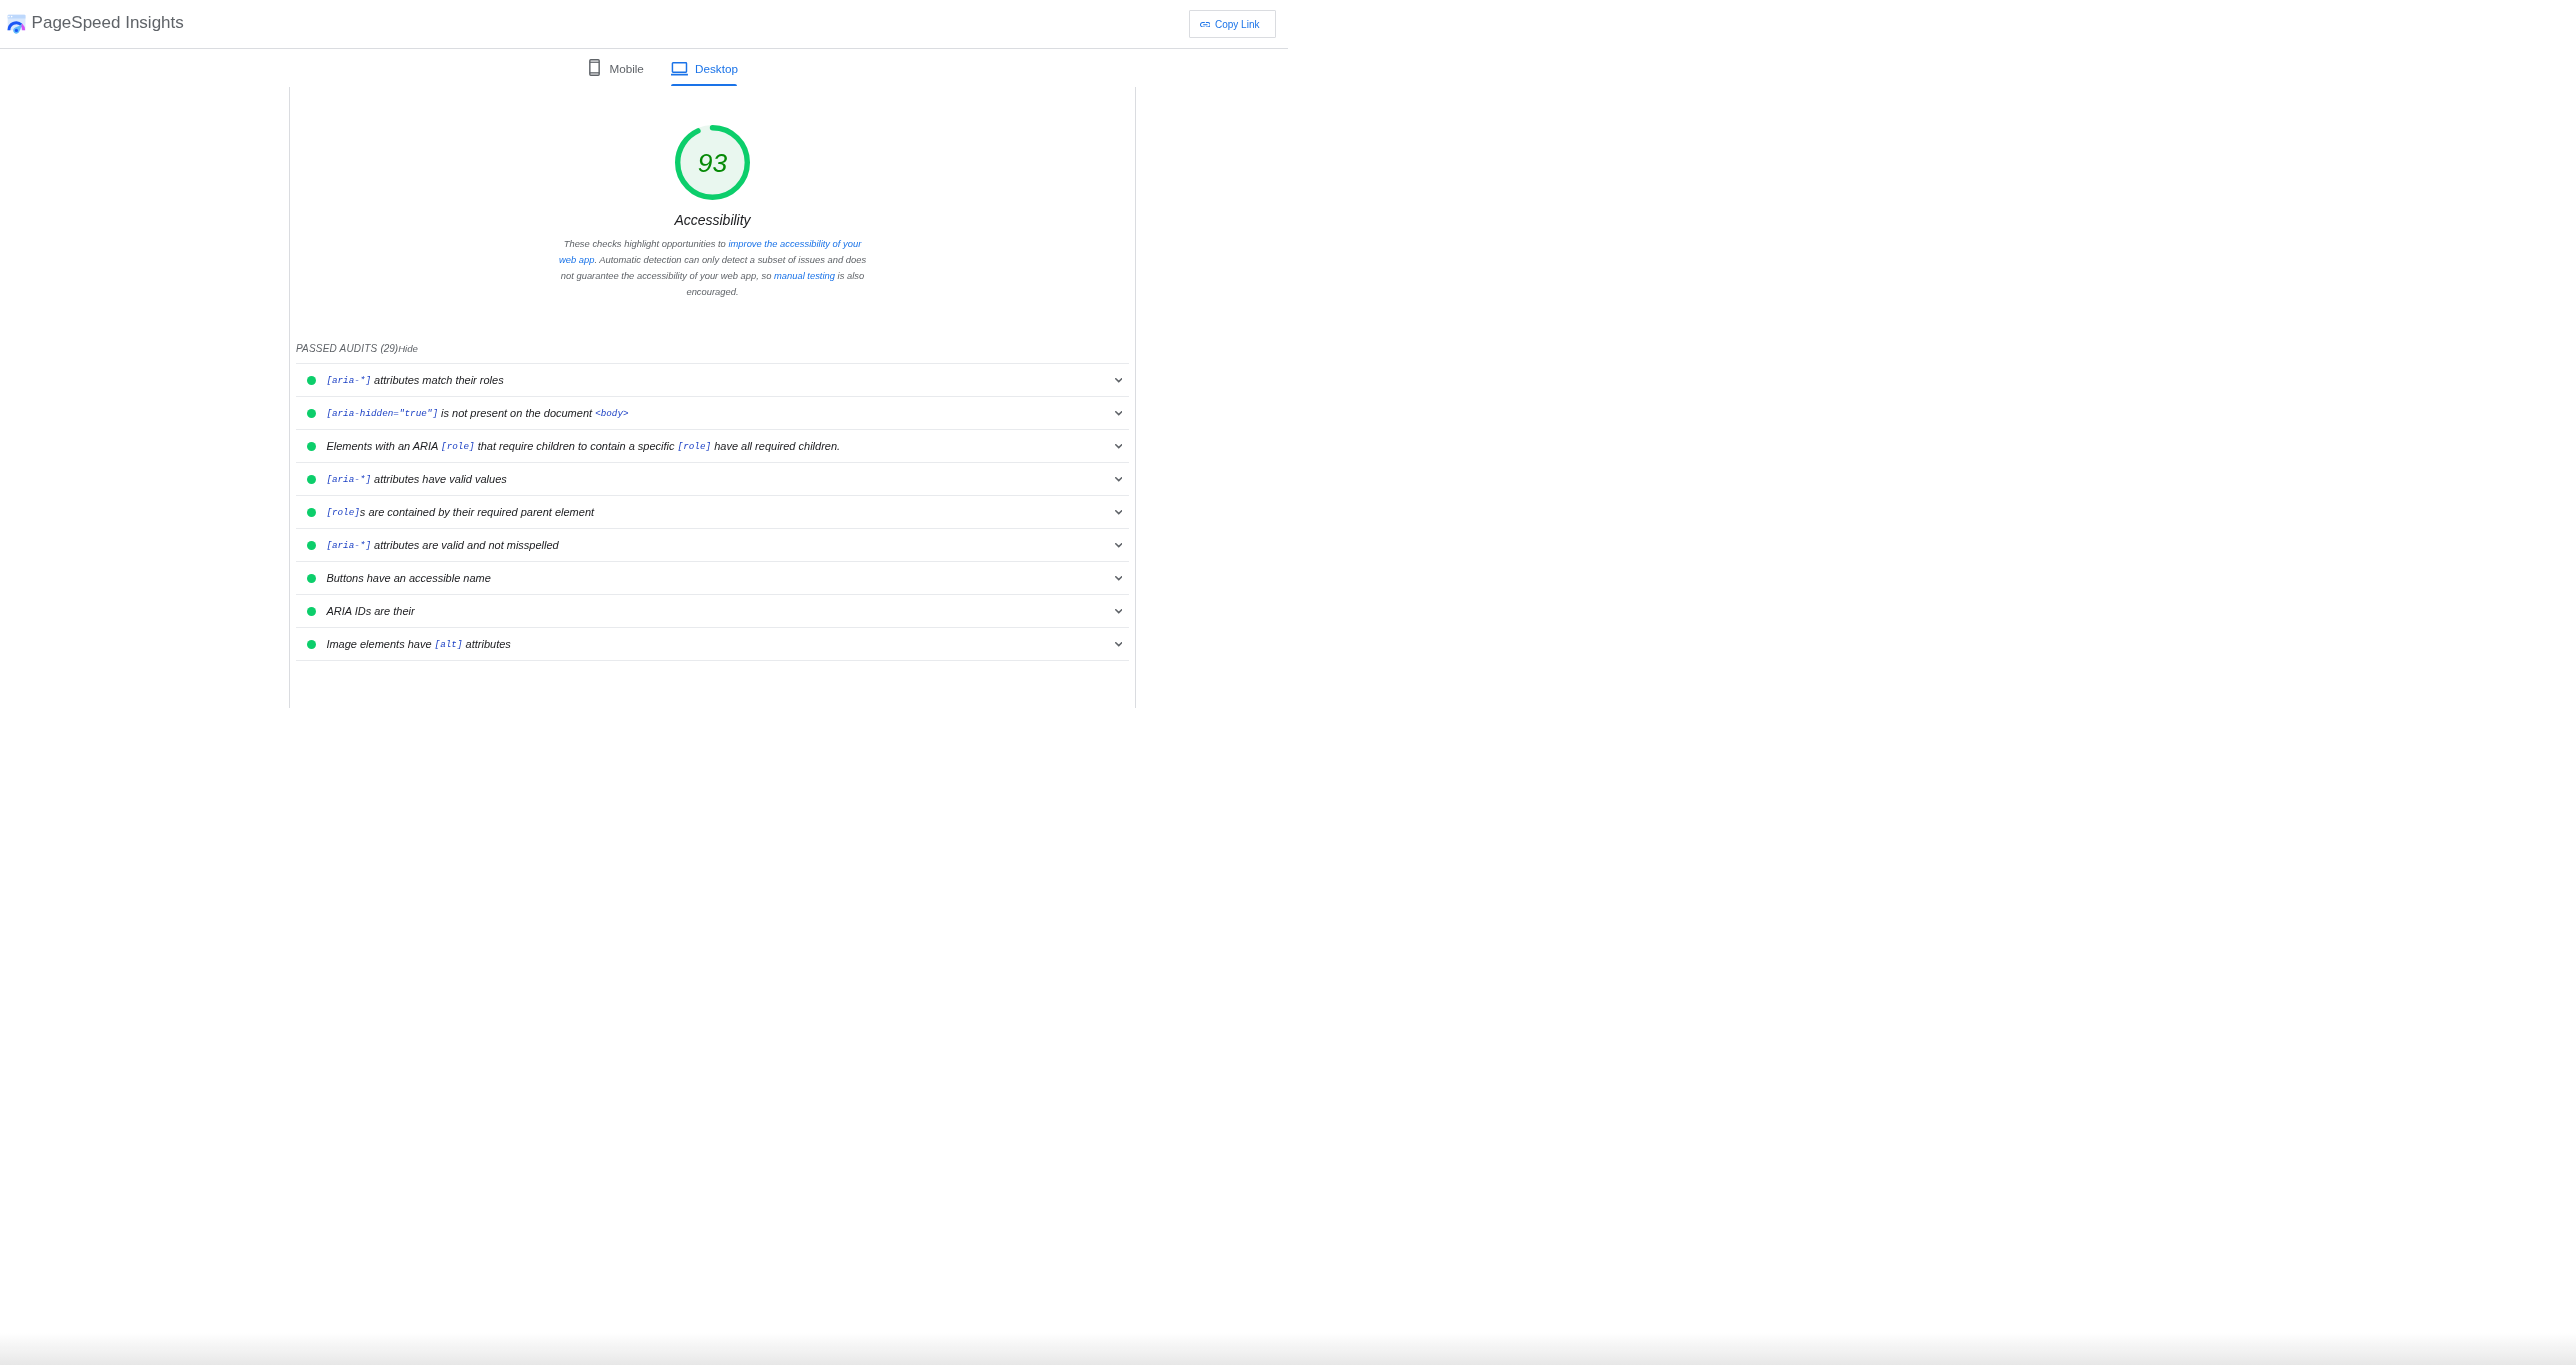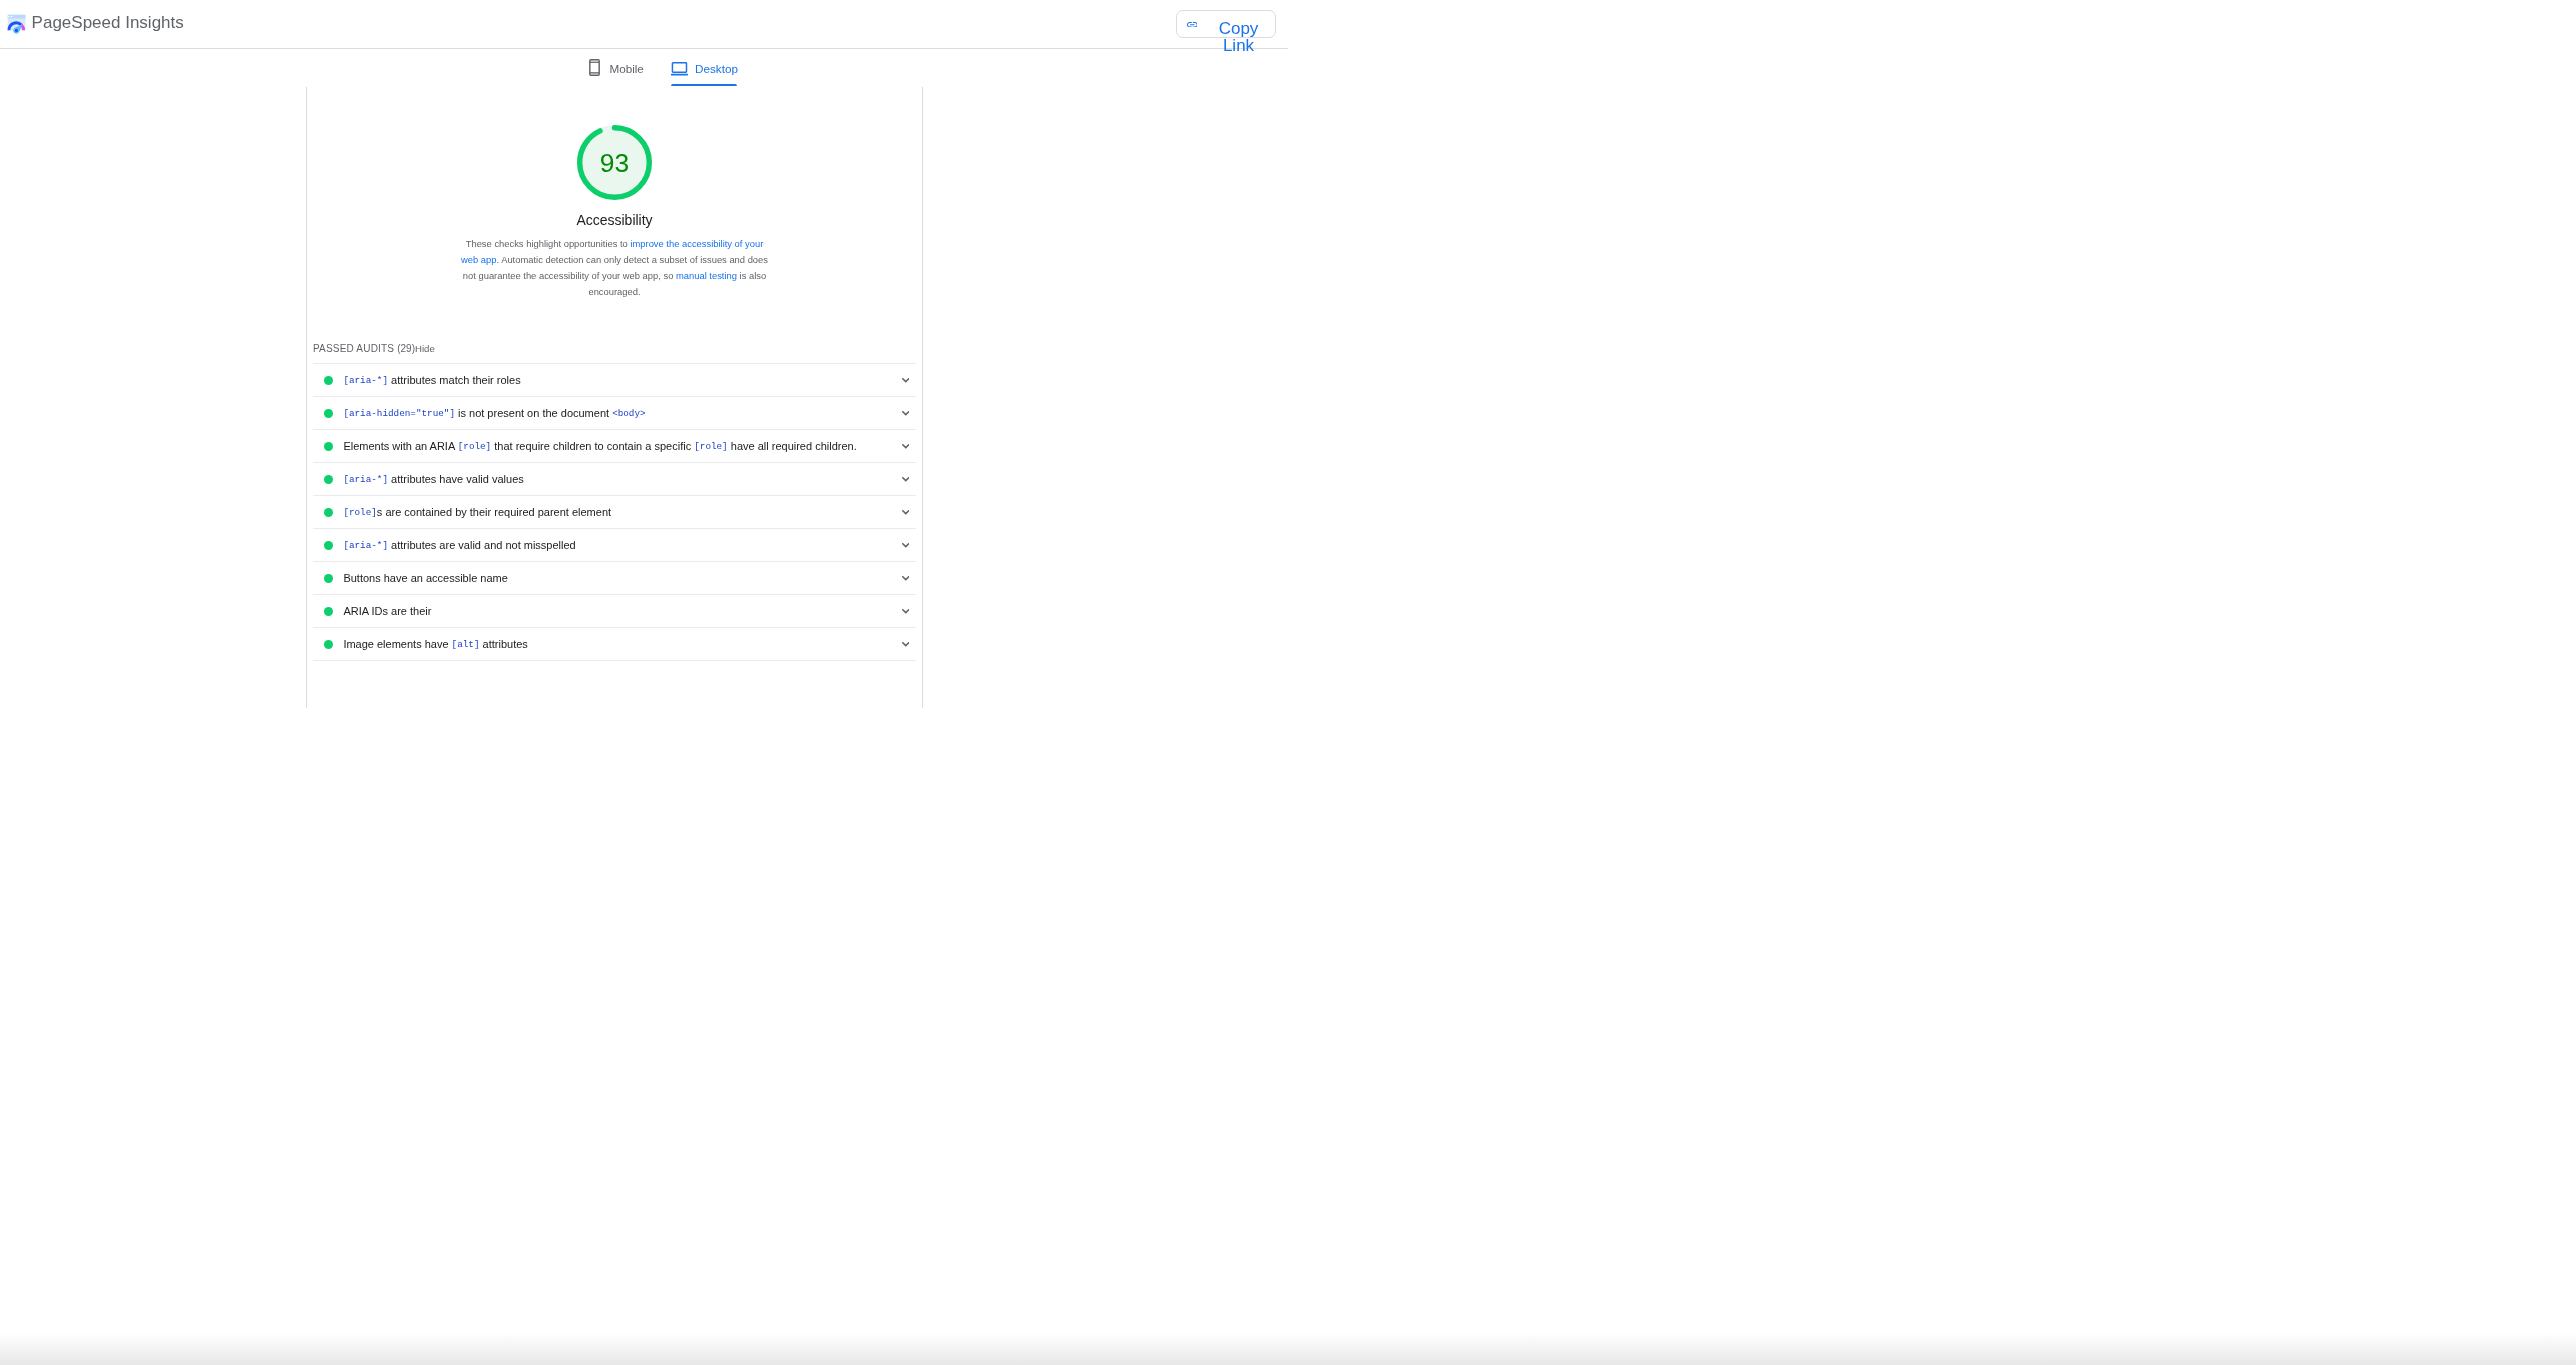--- a/index.html
+++ b/index.html
@@ -16,23 +16,23 @@
     height: 49px;
     border-bottom: 0.8px solid #dadce0;
     display: flex; align-items: center;
     position: relative;
   }
   .brand { display:flex; align-items:center; position:absolute; left:7px; top:14px; }
   .brand-logo { width: 18.6px; height: 20px; display:block; flex:none; }
   .brand-name { font-size: 17px; color:#5f6368; line-height:1; margin-left:6px; position:relative; top:-1.7px; }
   .copy-link-btn {
     position:absolute; right:12px; top:10.2px;
-    width:100px; height:27.5px; padding:0;
-    border:0.8px solid #dadce0; border-radius:7px;
-    background:#fff; color:#1a73e8; font-size:17px;
+    width:87px; height:27.5px; padding:0;
+    border:0.8px solid #dadce0; border-radius:1px;
+    background:#fff; color:#1a73e8; font-size:10px;
     cursor:pointer; font-family:inherit; line-height:1;
   }
   .copy-link-btn .cl-ico { position:absolute; left:9.5px; top:10.4px; }
   .copy-link-btn .cl-ico svg { display:block; }
   .copy-link-btn .cl-lbl { position:absolute; left:25px; top:8.4px; }
   
   .tabs { height: 38px; position:relative; }
   .tab {
     position:absolute; cursor:pointer;
     font-size:11.7px; line-height:1;
@@ -46,22 +46,22 @@
   .tab .ico { position:absolute; }
   .tab .ico-mobile { left:0; top:0.1px; }
   .tab .ico-desktop { left:0; top:3.1px; }
   .tab .lbl { position:absolute; }
   .tab-mobile .lbl { left:20.4px; top:4px; }
   .tab-desktop .lbl { left:24px; top:4px; }
   .tab-underline { position:absolute; left:0; top:25px; width:100%; height:2.4px; background:#1a73e8; border-radius:2.3px 2.3px 0 0; }
 
   
   .container {
-    position:absolute; left:306px; top:87px; width: 617px; height: 621px;
-    border-left:0.8px solid #dadce0; border-right:0.8px solid #dadce0;
+    position:absolute; left:289px; top:87px; width: 847px; height: 621px;
+    border-left:0.8px solid #dadce0; border-right:0.8px solid #dadce0;font-style:italic;
   }
   .score-block { text-align:center; }
   .gauge-wrap { display:flex; justify-content:center; padding-top:38px; }
   .gauge { position:relative; width:75px; height:75px; }
   .gauge svg { display:block; }
   .gauge-num {
     position:absolute; inset:0; display:flex; align-items:center; justify-content:center;
     font-size:26.4px; color:#068a06; line-height:1; padding-top:1.2px;
   }
   .cat-title { font-size:14px; color:#202124; font-weight:400; line-height:1; margin-top:12.7px; }

